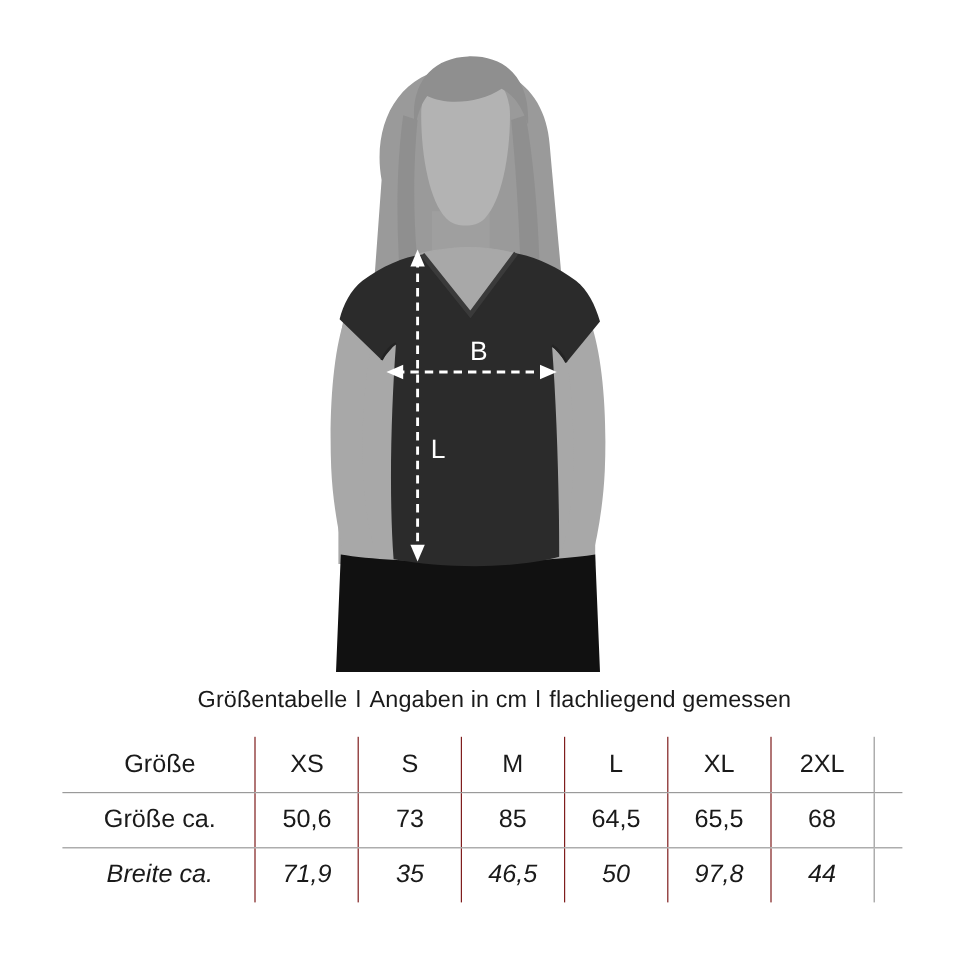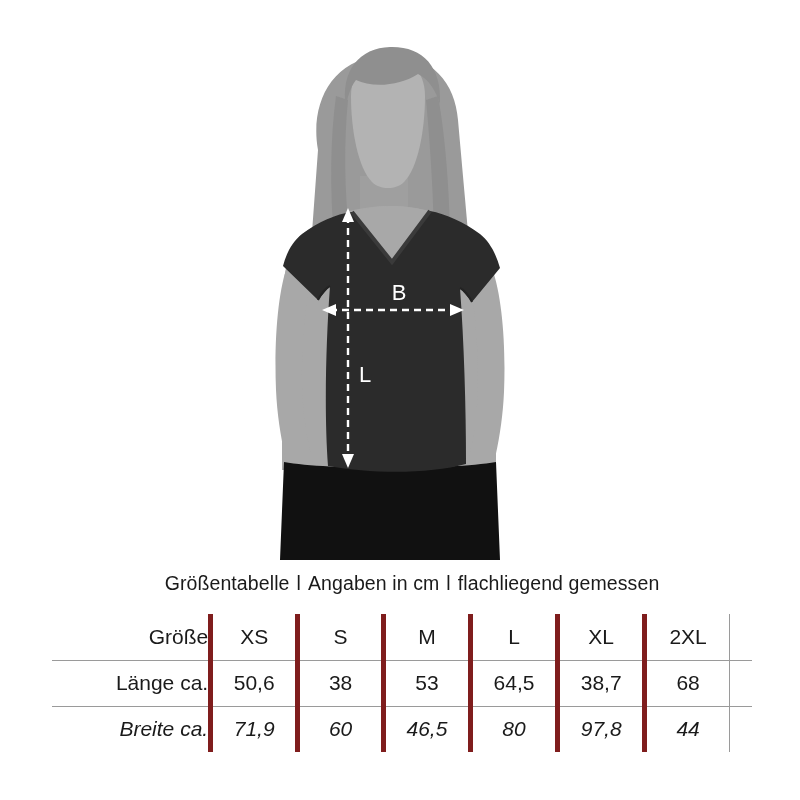--- a/index.html
+++ b/index.html
@@ -69,28 +69,28 @@
   #size-table td {
     padding: 0;
     vertical-align: middle;
     border-bottom: 1px solid #9a9a9a;
   }
   #size-table tr:last-child td {
     border-bottom: none;
     font-style: italic;
   }
   #size-table td.label {
-    text-align: right;
+    text-align: center;
     padding-left: 2px;
     width: 160px;
     white-space: nowrap;
   }
   #size-table td.val {
     text-align: center;
-    border-left: 5px solid #7f1d1d;
+    border-left: 1px solid #7f1d1d;
     width: 86px;
     white-space: nowrap;
   }
   #size-table td.pad {
     width: 24px;
     border-left: 1px solid #9a9a9a;
   }
 </style>
 </head>
 <body>
@@ -194,35 +194,35 @@
         <td class="label">Größe</td>
         <td class="val">XS</td>
         <td class="val">S</td>
         <td class="val">M</td>
         <td class="val">L</td>
         <td class="val">XL</td>
         <td class="val">2XL</td>
         <td class="pad"></td>
       </tr>
       <tr>
-        <td class="label">Länge ca.</td>
+        <td class="label">Größe ca.</td>
         <td class="val">50,6</td>
-        <td class="val">38</td>
-        <td class="val">53</td>
+        <td class="val">73</td>
+        <td class="val">85</td>
         <td class="val">64,5</td>
-        <td class="val">38,7</td>
+        <td class="val">65,5</td>
         <td class="val">68</td>
         <td class="pad"></td>
       </tr>
       <tr>
         <td class="label">Breite ca.</td>
         <td class="val">71,9</td>
-        <td class="val">60</td>
+        <td class="val">35</td>
         <td class="val">46,5</td>
-        <td class="val">80</td>
+        <td class="val">50</td>
         <td class="val">97,8</td>
         <td class="val">44</td>
         <td class="pad"></td>
       </tr>
     </tbody>
   </table>
 
 </div>
 
 </body></html>

